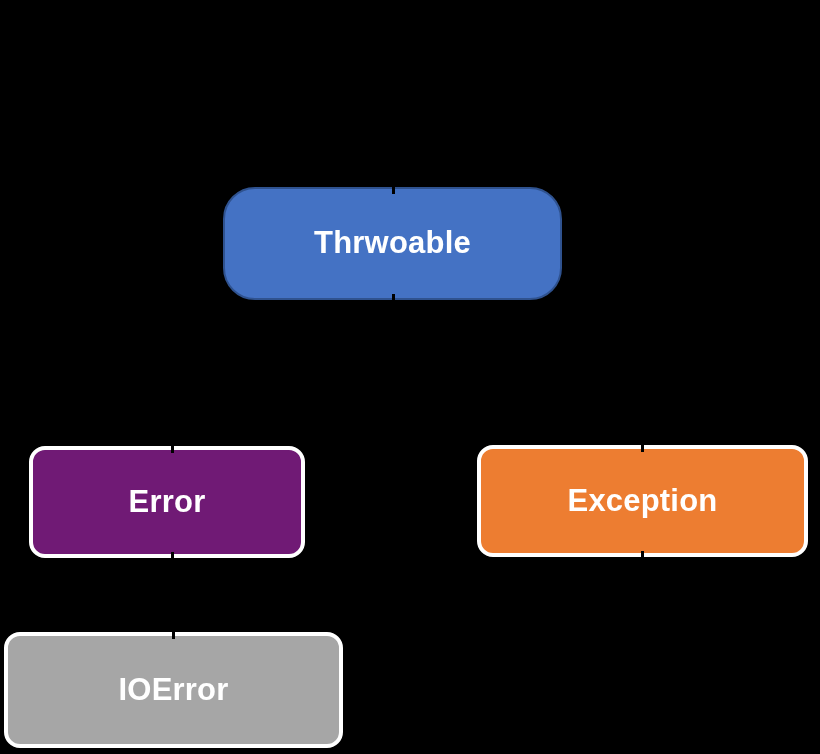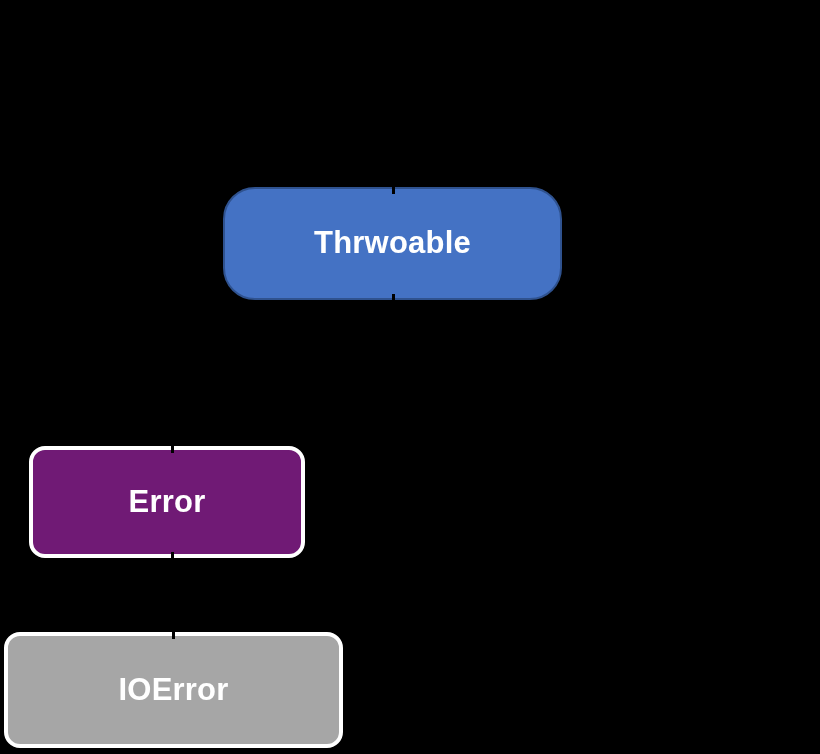--- a/index.html
+++ b/index.html
@@ -55,20 +55,23 @@
 
 
   <div class="node blue-node" style="left: 223px; top: 187px; width: 339px; height: 113px; background-color: rgb(68, 114, 196); border-color: rgb(47, 82, 143); border-radius: 32px;">
     <span class="node-label">Thrwoable</span>
   </div>
 
   <div class="node outlined-node" style="left: 5px; top: 446px; width: 276px; height: 112px; background-color: #701a75; border-color: rgb(255, 255, 255); margin-left: 24px;">
     <span class="node-label">Error</span>
   </div>
 
+  <div class="node outlined-node" style="left: 477px; top: 445px; width: 331px; height: 112px; background-color: rgb(237, 125, 49); border-color: rgb(255, 255, 255);">
+    <span class="node-label">Exception</span>
+  </div>
 
   <div class="node outlined-node" style="left: 4px; top: 632px; width: 339px; height: 116px; background-color: rgb(166, 166, 166); border-color: rgb(255, 255, 255); justify-content: center;">
     <span class="node-label">IOError</span>
   </div>
 
 
   <div class="connector-stub" style="left: 392px; top: 105px; background-color: rgb(0, 0, 0);"></div>
   <div class="connector-stub" style="left: 392px; top: 181px; background-color: rgb(0, 0, 0);"></div>
   <div class="connector-stub" style="left: 392px; top: 294px; background-color: rgb(0, 0, 0);"></div>
   <div class="connector-stub" style="left: 171px; top: 440px; background-color: rgb(0, 0, 0);"></div>

